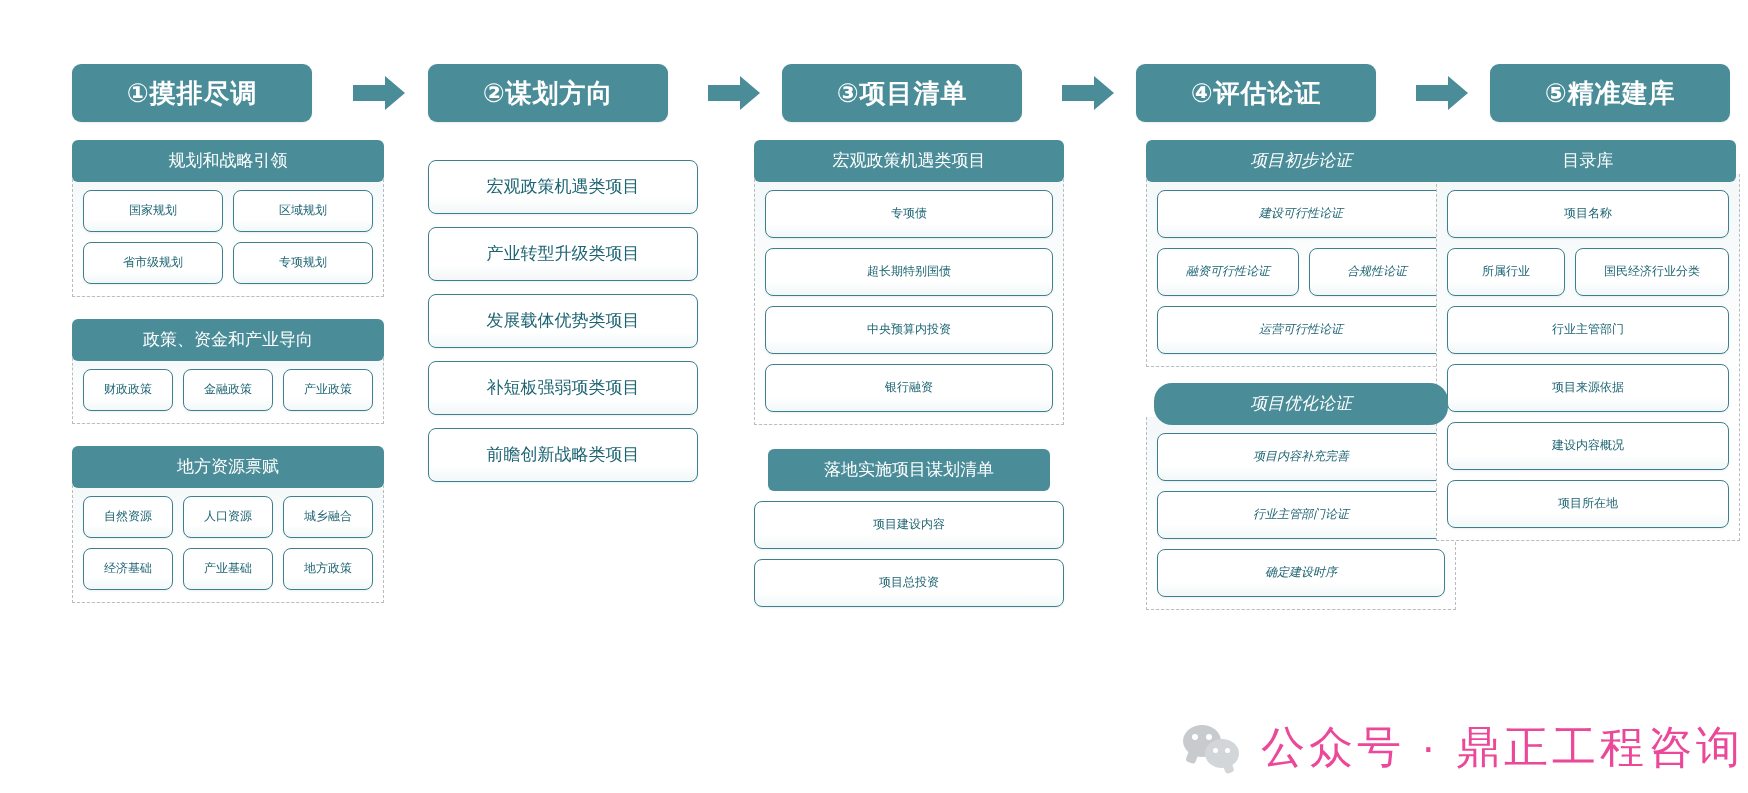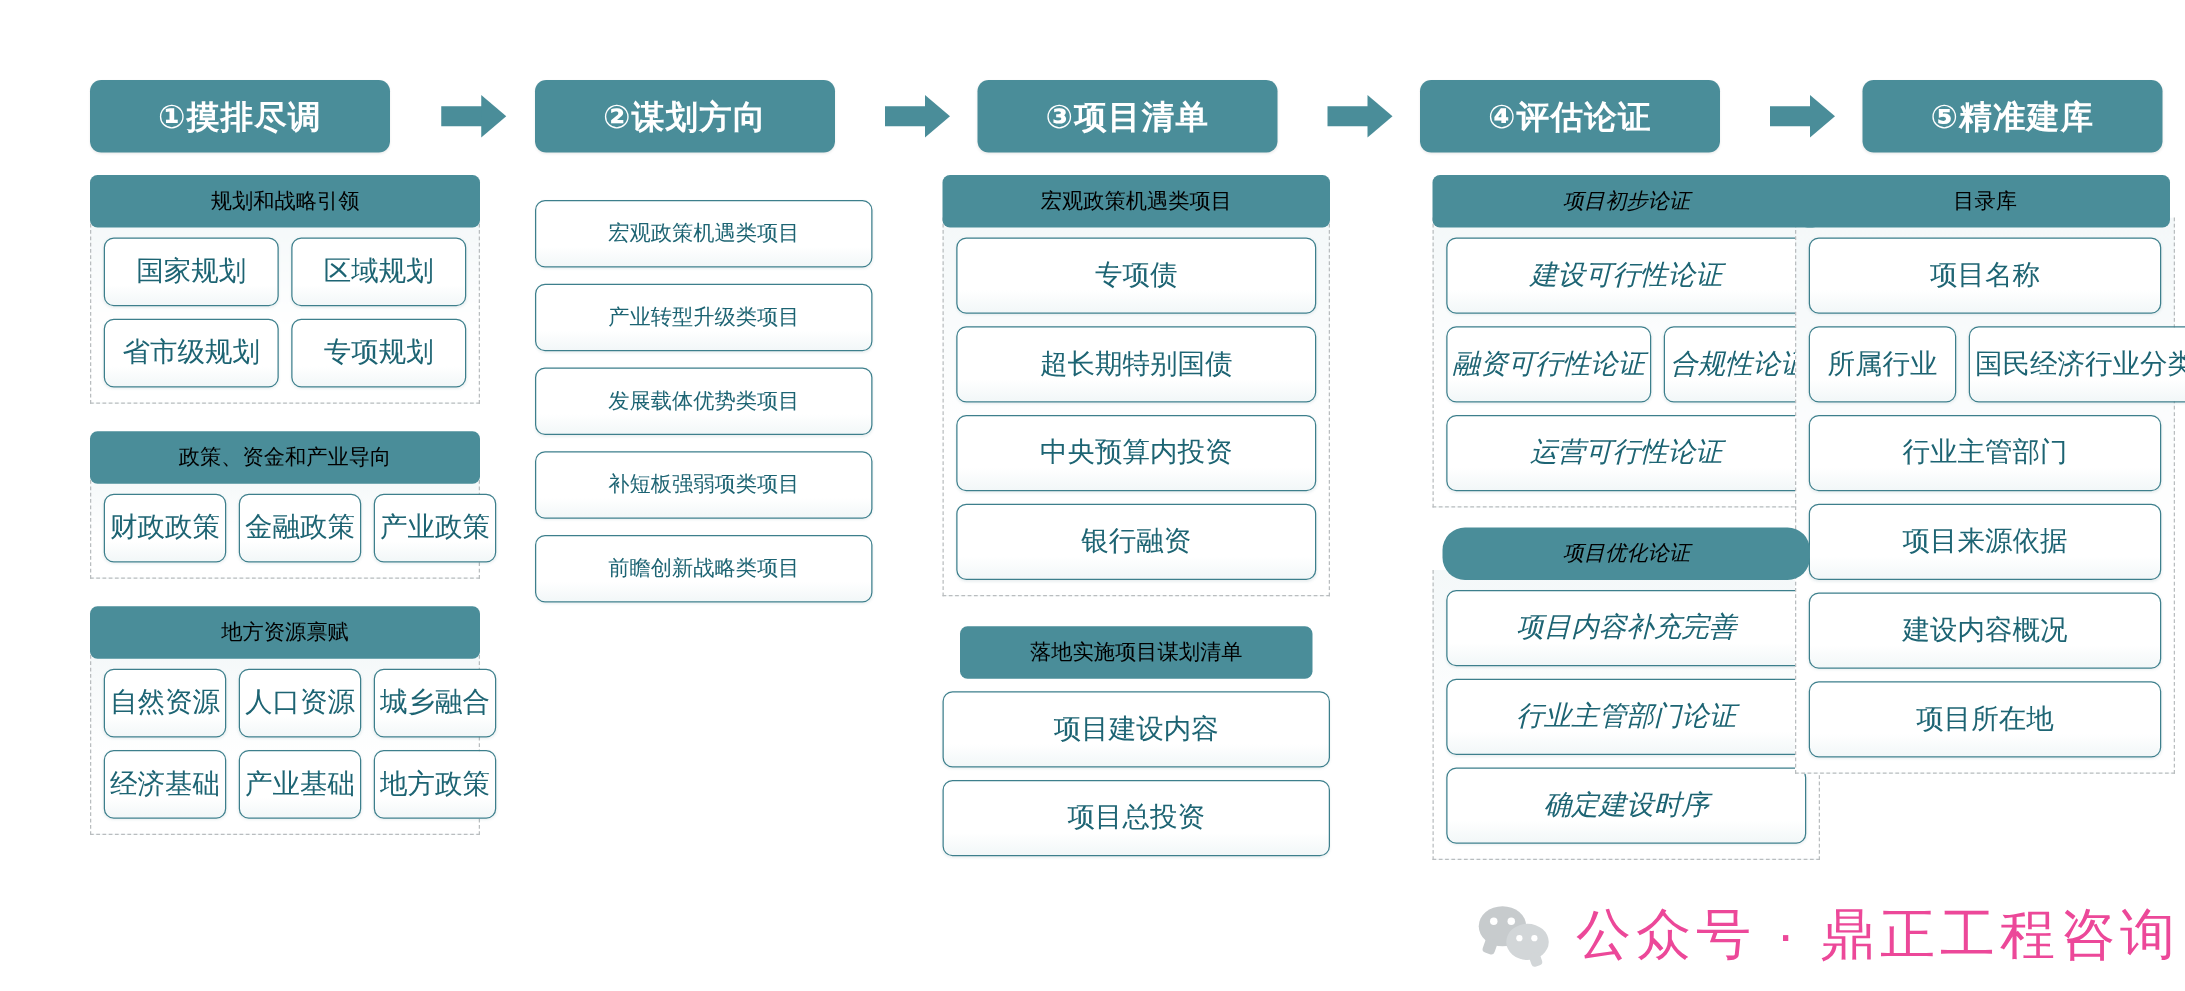--- a/index.html
+++ b/index.html
@@ -44,21 +44,21 @@
     border-bottom:17px solid transparent;
     border-left:20px solid #4a8d99;
   }
 
   
   .cols{position:absolute;left:0;top:140px;width:1748px;height:650px;}
   .col{position:absolute;top:0;}
 
   .group{position:relative;margin-bottom:14px;}
   .group-title{
-    background:#4a8d99;color:#000000;
+    background:#4a8d99;color:#ffffff;
     border-radius:6px;
     font-size:17px;
     text-align:center;
     padding:9px 0 10px 0;
     position:relative;z-index:2;
   }
   .group-body{
     border:1px dashed #b9bdbf;
     border-top:none;
     margin-top:-8px;
@@ -70,21 +70,21 @@
 
   .row{display:flex;gap:10px;margin-bottom:10px;}
   .row:last-child{margin-bottom:0;}
 
   .item{
     flex:1;
     border:1px solid #3d7f8c;
     border-radius:8px;
     background:linear-gradient(180deg,#ffffff 0%,#ffffff 70%,#f2f7f8 100%);
     color:#1d6473;
-    font-size:22px;
+    font-size:12px;
     text-align:center;
     padding:11px 4px 12px 4px;
     white-space:nowrap;
     box-shadow:0 1px 2px rgba(60,110,120,.10);
   }
 
   
   #col1{left:48px;width:312px;}
   #col2{left:404px;width:270px;}
   #col3{left:730px;width:310px;}

